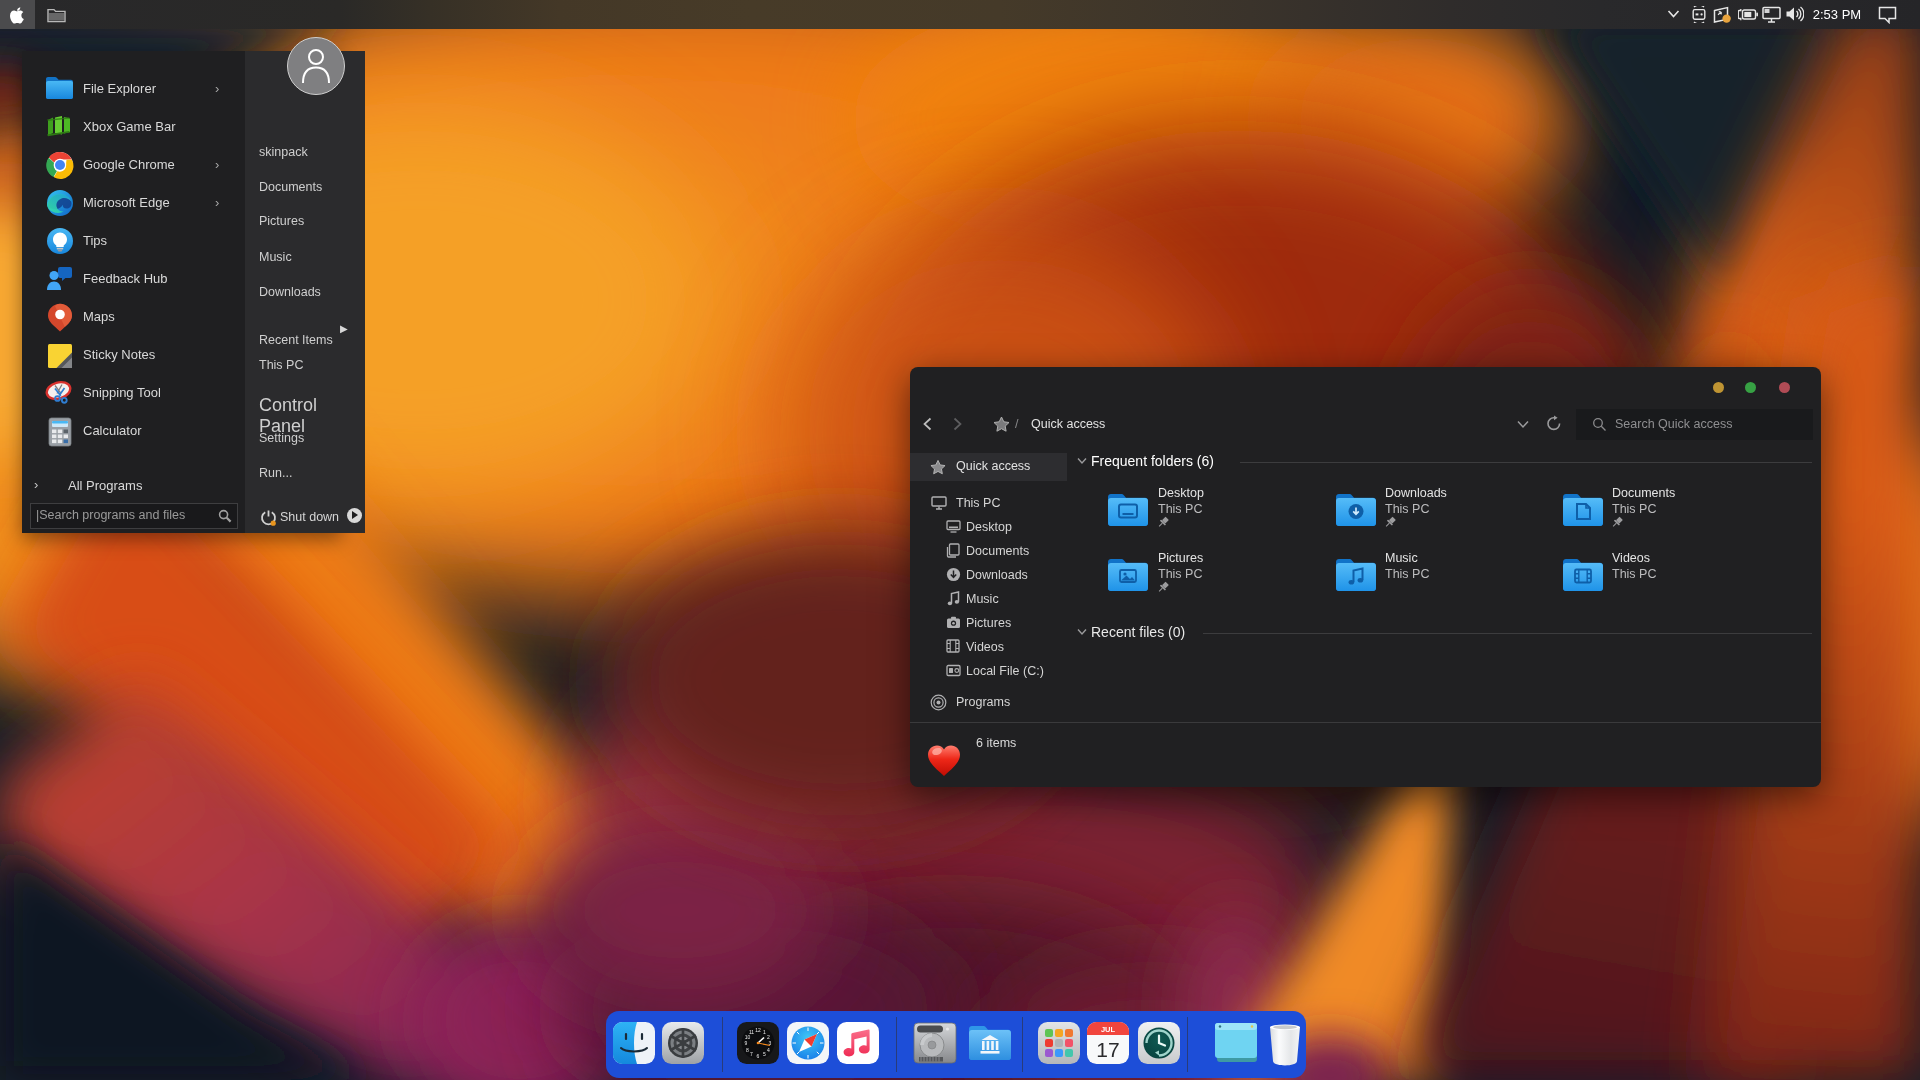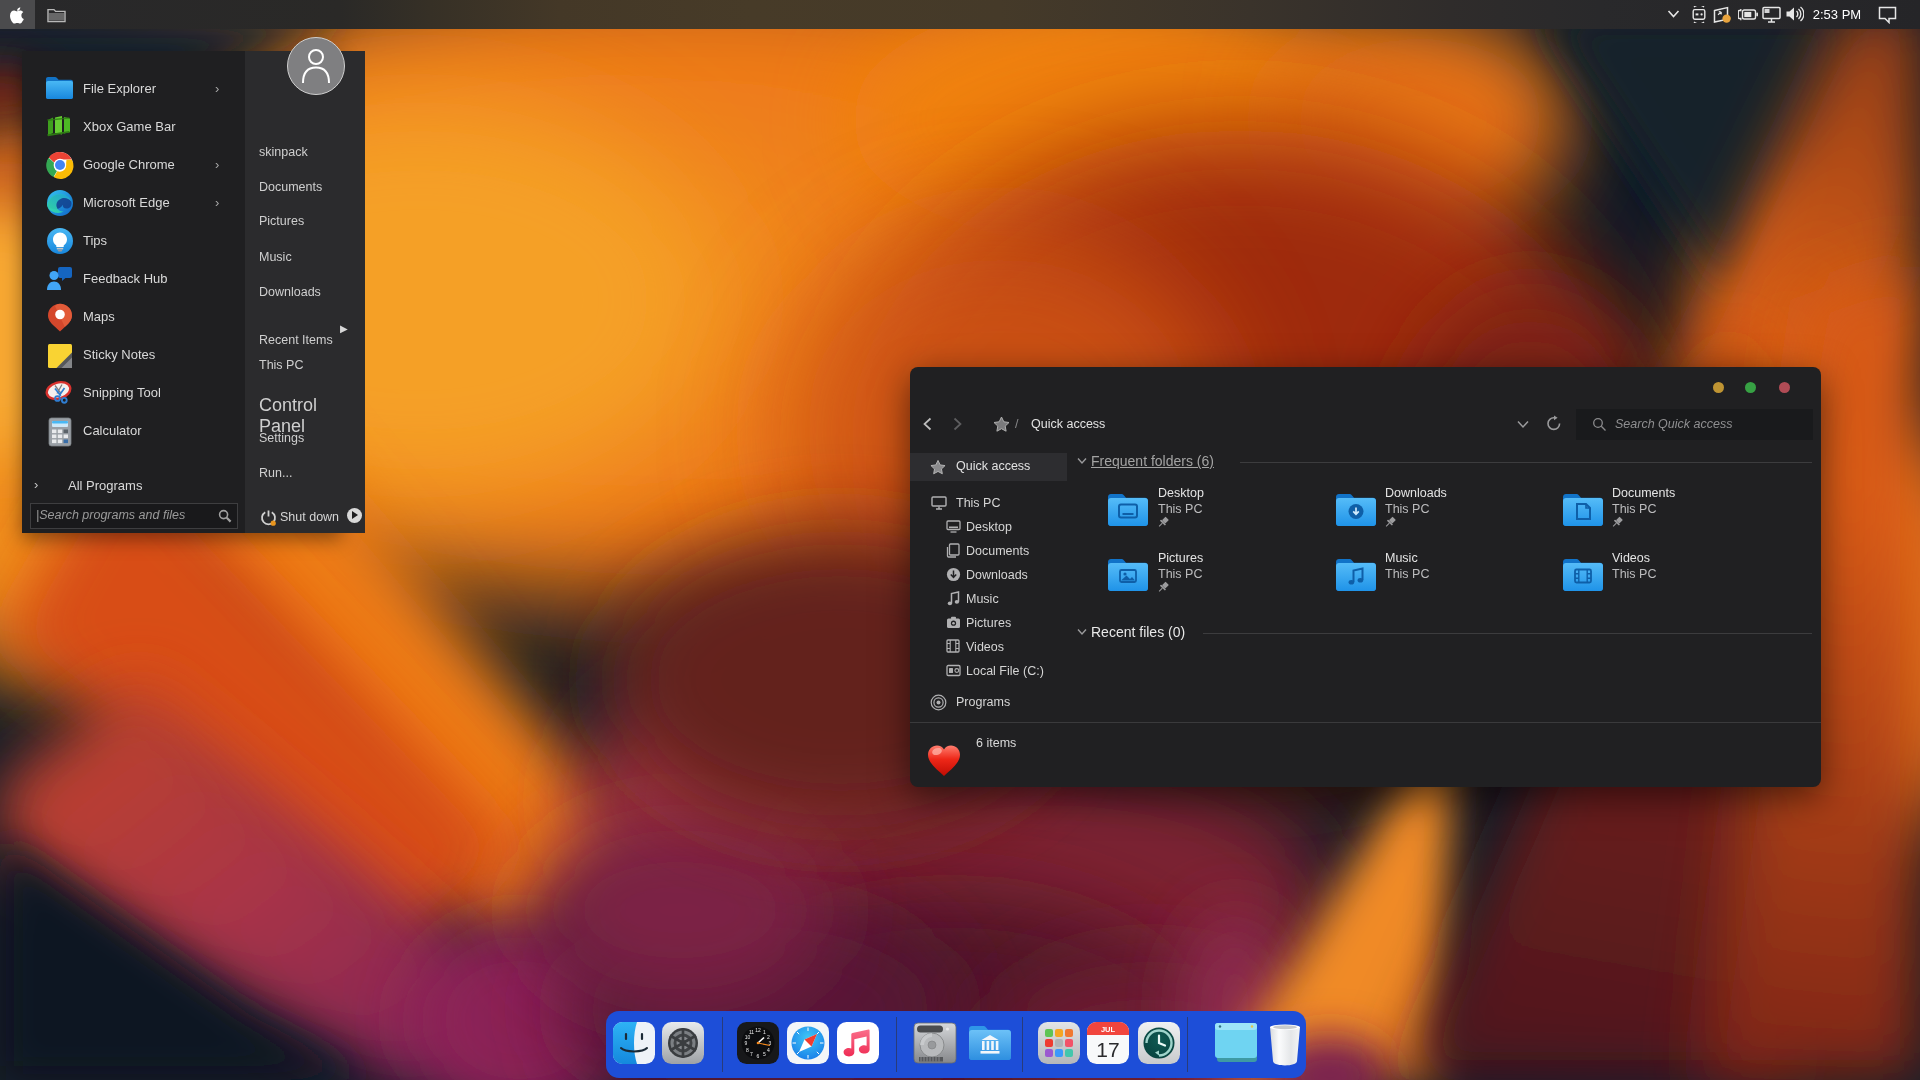--- a/index.html
+++ b/index.html
@@ -243,21 +243,21 @@
   <div class="abs" style="left:61px;top:334px;">Snipping Tool</div>
   <div class="abs" style="left:61px;top:372px;">Calculator</div>
   <div class="abs" style="left:193px;top:30px;color:#a8a8a8;font-size:13px;">›</div>
   <div class="abs" style="left:193px;top:106px;color:#a8a8a8;font-size:13px;">›</div>
   <div class="abs" style="left:193px;top:144px;color:#a8a8a8;font-size:13px;">›</div>
 
   <div class="abs" style="left:12px;top:426px;color:#c8c8c8;font-size:13px;">›</div>
   <div class="abs" style="left:46px;top:427px;">All Programs</div>
 
   <div class="abs" style="left:8px;top:452px;width:206px;height:24px;background:#19191b;border:1px solid #3e3e40;">
-    <div class="abs" style="left:5px;top:4px;color:#9a9a9a;font-size:12.5px;font-style:italic;">|Search programs and files</div>
+    <div class="abs" style="left:5px;top:4px;color:#9a9a9a;font-size:12.5px;">|Search programs and files</div>
     <svg class="abs" style="right:5px;top:5px" width="14" height="14" viewBox="0 0 14 14">
       <circle cx="5.6" cy="5.6" r="4" fill="none" stroke="#a0a0a0" stroke-width="1.6"></circle>
       <path d="M8.7,8.7 L12.6,12.6" stroke="#a0a0a0" stroke-width="2.2"></path>
     </svg>
   </div>
 
   <div class="abs" style="left:265px;top:-14px;width:56px;height:56px;border-radius:50%;background:#7f7f81;border:1.5px solid #cfcfcf;">
     <svg class="abs" style="left:13px;top:9px" width="30" height="38" viewBox="0 0 30 38">
       <circle cx="15" cy="10" r="7" fill="none" stroke="#ffffff" stroke-width="2"></circle>
       <path d="M2,36 C2,25 7.5,20.5 15,20.5 C22.5,20.5 28,25 28,36" fill="none" stroke="#ffffff" stroke-width="2"></path>
@@ -308,21 +308,21 @@
       </svg>
   <svg class="abs" style="left:636px;top:48px" width="16" height="17" viewBox="0 0 16 17">
     <path d="M13.6,8.6 A5.8,5.8 0 1,1 8,2.8" fill="none" stroke="#9a9a9c" stroke-width="1.6"></path>
     <path d="M8,0.4 L8,5.2 L11.6,2.8 Z" fill="#9a9a9c"></path>
   </svg>
   <div class="abs" style="left:666px;top:42px;width:237px;height:31px;background:#191a1c;">
     <svg class="abs" style="left:16px;top:8px" width="15" height="15" viewBox="0 0 15 15">
       <circle cx="6" cy="6" r="4.3" fill="none" stroke="#8a8a8c" stroke-width="1.3"></circle>
       <path d="M9.3,9.3 L13.5,13.5" stroke="#8a8a8c" stroke-width="1.3"></path>
     </svg>
-    <div class="abs" style="left:39px;top:8px;color:#8f8f91;font-size:12.5px;font-style:italic;">Search Quick access</div>
+    <div class="abs" style="left:39px;top:8px;color:#8f8f91;font-size:12.5px;">Search Quick access</div>
   </div>
 
   <div class="abs" style="left:0;top:86px;width:157px;height:28px;background:#2d2d30;">
     <svg class="abs" style="left:20px;top:6px" width="16" height="16" viewBox="0 0 17 16">
       <path d="M8.5,1 L10.8,5.8 L16,6.5 L12.2,10.1 L13.1,15.2 L8.5,12.7 L3.9,15.2 L4.8,10.1 L1,6.5 L6.2,5.8 Z" fill="#8a8a8c" stroke="#b8b8b8" stroke-width="1"></path>
     </svg>
     <div class="abs" style="left:46px;top:6px;color:#e2e2e2;">Quick access</div>
   </div>
   <div id="sideitems">
     <svg class="abs" style="left:21px;top:129px" width="16" height="14" viewBox="0 0 16 14">
@@ -374,21 +374,21 @@
           <circle cx="8.5" cy="8.5" r="2" fill="#b0b0b2"></circle>
           <circle cx="8.5" cy="8.5" r="4.6" fill="none" stroke="#b0b0b2" stroke-width="1.2"></circle>
           <circle cx="8.5" cy="8.5" r="7.3" fill="none" stroke="#b0b0b2" stroke-width="1.2"></circle>
         </svg>
     <div class="abs" style="left:46px;top:328px;">Programs</div>
   </div>
 
   <svg class="abs" style="left:167px;top:90px" width="10" height="8" viewBox="0 0 10 8">
         <path d="M1,1.5 L5,6 L9,1.5" fill="none" stroke="#9a9a9c" stroke-width="1.4"></path>
       </svg>
-  <div class="abs" style="left:181px;top:86px;color:#a3a3a3;font-size:14px;text-decoration:underline;">Frequent folders (6)</div>
+  <div class="abs" style="left:181px;top:86px;color:#ffffff;font-size:14px;">Frequent folders (6)</div>
   <div class="abs" style="left:330px;top:95px;width:572px;height:1px;background:#3c3c3e;"></div>
   <svg class="abs" style="left:167px;top:261px" width="10" height="8" viewBox="0 0 10 8">
         <path d="M1,1.5 L5,6 L9,1.5" fill="none" stroke="#9a9a9c" stroke-width="1.4"></path>
       </svg>
   <div class="abs" style="left:181px;top:257px;color:#e8e8e8;font-size:14px;">Recent files (0)</div>
   <div class="abs" style="left:293px;top:266px;width:609px;height:1px;background:#3c3c3e;"></div>
 
   <div id="tiles">
     <svg class="abs" style="left:196px;top:122px" width="44" height="41" viewBox="0 0 44 41">
       <defs>

